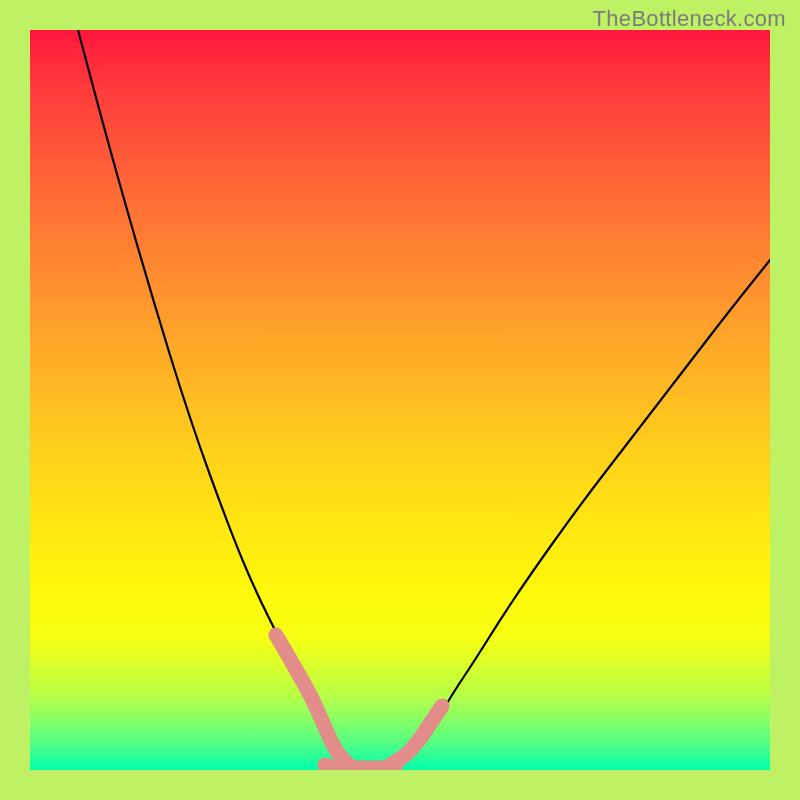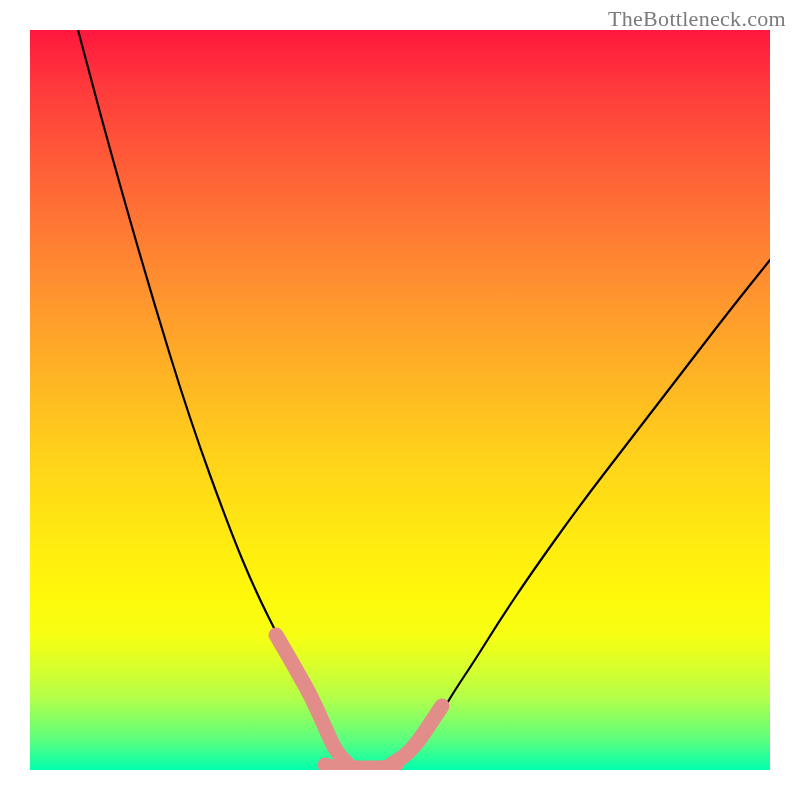--- a/index.html
+++ b/index.html
@@ -8,22 +8,21 @@
     width: 800px;
     height: 800px;
     background: #000;
     overflow: hidden;
     font-family: Arial, Helvetica, sans-serif;
   }
   .frame {
     position: relative;
     width: 800px;
     height: 800px;
-    background: #ffffff;
-    font-family: Liberation Serif, serif;
+    background: #bef264;
   }
   .plot-area {
     position: absolute;
     left: 30px;
     top: 30px;
     width: 740px;
     height: 740px;
     
     background: linear-gradient(
       to bottom,

